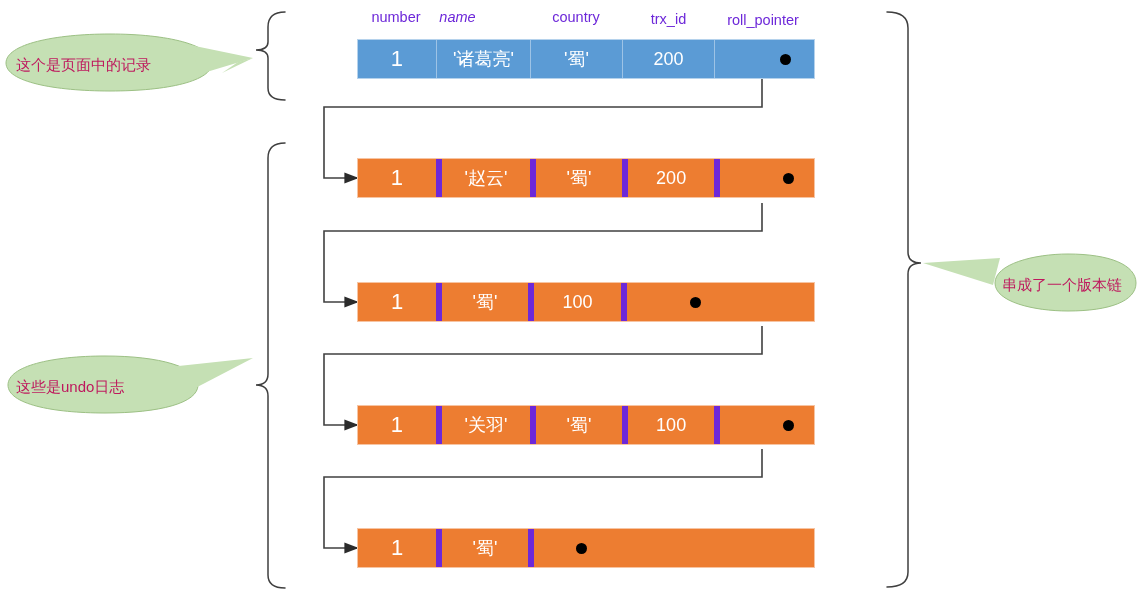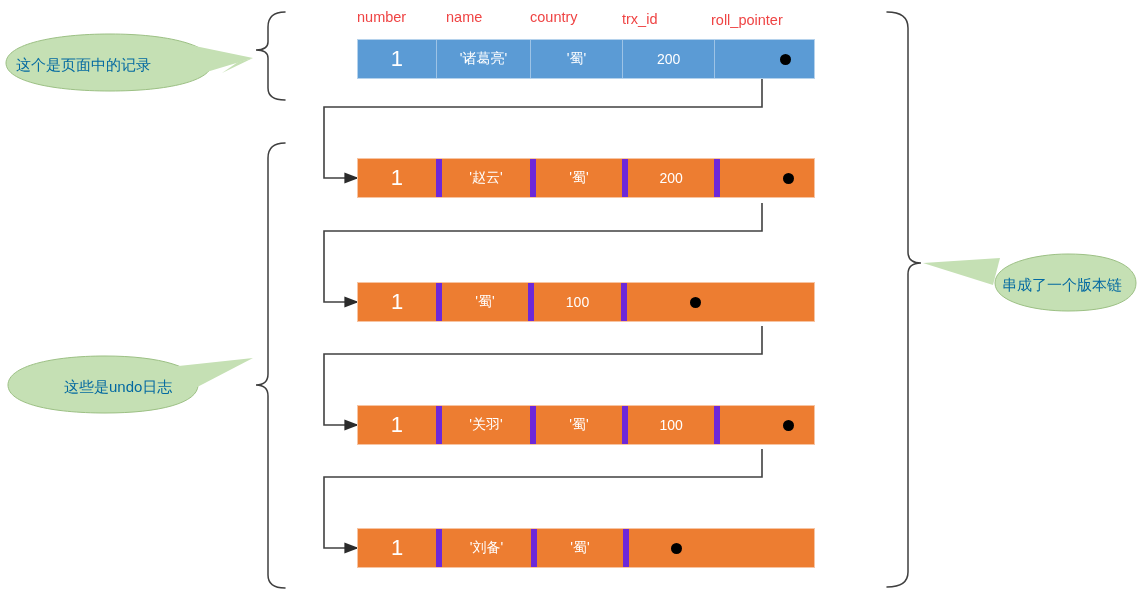--- a/index.html
+++ b/index.html
@@ -6,42 +6,42 @@
   body{
     width:1140px;height:591px;position:relative;overflow:hidden;
     font-family:"Liberation Sans","DejaVu Sans",sans-serif;
   }
   #stage{position:absolute;left:0;top:0;width:1140px;height:591px;}
   svg.layer{position:absolute;left:0;top:0;width:1140px;height:591px;overflow:visible;}
   svg.layer.behind{z-index:1;}
   .rows-layer{position:absolute;left:0;top:0;width:1140px;height:591px;z-index:2;}
 
   .hdr{
-    position:absolute;color:#ef4444;font-size:14.5px;
-    white-space:nowrap;
+    position:absolute;color:#6d28d9;font-size:14.5px;
+    white-space:nowrap;text-align:center;
   }
 
   .row{
     position:absolute;display:flex;box-sizing:border-box;
     border:1px solid rgba(255,255,255,.55);
   }
   .row.blue{background:#5b9bd5;}
   .row.orange{background:#ed7d31;}
   .cell{
     box-sizing:border-box;display:flex;align-items:center;justify-content:center;
-    color:#ffffff;font-size:14px;white-space:nowrap;position:relative;
+    color:#ffffff;font-size:18px;white-space:nowrap;position:relative;
   }
   .row.blue .cell + .cell{border-left:1px solid #9dc3e6;}
   .row.orange .cell + .cell{border-left:6px solid #6d28d9;}
   .cell.num{font-size:22px;font-weight:300;}
   .dot{
     width:11px;height:11px;border-radius:50%;background:#000000;
   }
   .bubble-text{
-    position:absolute;color:#0369a1;font-size:15px;white-space:nowrap;
+    position:absolute;color:#be185d;font-size:15px;white-space:nowrap;
     z-index:4;pointer-events:none;
   }
 </style>
 </head>
 <body>
 
 <div id="stage">
 
   <svg class="layer behind" viewBox="0 0 1140 591">
     <defs>
@@ -89,27 +89,27 @@
       <path d="M160 368 L253 358 L180 396 Z" fill="#c5e0b4"></path>
     </g>
 
     <g>
       <path d="M993 285 L923 263 L1000 258 Z" fill="#c5e0b4"></path>
       <path d="M995 283 C995 264 1034 254 1068 254 C1110 254 1136 265 1136 283 C1136 301 1110 311 1068 311 C1034 311 995 302 995 283 Z" fill="#c5e0b4" stroke="#9cc084" stroke-width="1"></path>
     </g>
   </svg>
 
   <div class="bubble-text" style="left:16px;top:56px;">这个是页面中的记录</div>
-  <div class="bubble-text" style="left:16px;top:378px;margin-left:48px;">这些是undo日志</div>
+  <div class="bubble-text" style="left:16px;top:378px;">这些是undo日志</div>
   <div class="bubble-text" style="left:1002px;top:276px;">串成了一个版本链</div>
 
   <div class="rows-layer">
 
     <div class="hdr" style="left:357px;top:9px;width:78px;">number</div>
-    <div class="hdr" style="left:446px;top:9px;width:95px;">name</div>
+    <div class="hdr" style="left:410px;top:9px;width:95px;font-style:italic;">name</div>
     <div class="hdr" style="left:530px;top:9px;width:92px;">country</div>
     <div class="hdr" style="left:622px;top:11px;width:93px;">trx_id</div>
     <div class="hdr" style="left:711px;top:12px;width:104px;">roll_pointer</div>
 
     <div class="row blue" style="left:357px;top:39px;width:458px;height:40px;">
       <div class="cell num" style="width:78px;">1</div>
       <div class="cell" style="width:95px;">'诸葛亮'</div>
       <div class="cell" style="width:92px;">'蜀'</div>
       <div class="cell" style="width:93px;">200</div>
       <div class="cell" style="width:100px;">
@@ -141,21 +141,20 @@
       <div class="cell" style="width:95px;">'关羽'</div>
       <div class="cell" style="width:92px;">'蜀'</div>
       <div class="cell" style="width:93px;">100</div>
       <div class="cell" style="width:100px;">
         <span class="dot" style="margin-left:42px;"></span>
       </div>
     </div>
 
     <div class="row orange" style="left:357px;top:528px;width:458px;height:40px;">
       <div class="cell num" style="width:78px;">1</div>
-      <div class="cell" style="width:95px;">'刘备'</div>
       <div class="cell" style="width:92px;">'蜀'</div>
       <div class="cell" style="width:100px;">
         <span class="dot"></span>
       </div>
     </div>
 
   </div>
 </div>
 
 </body></html>

